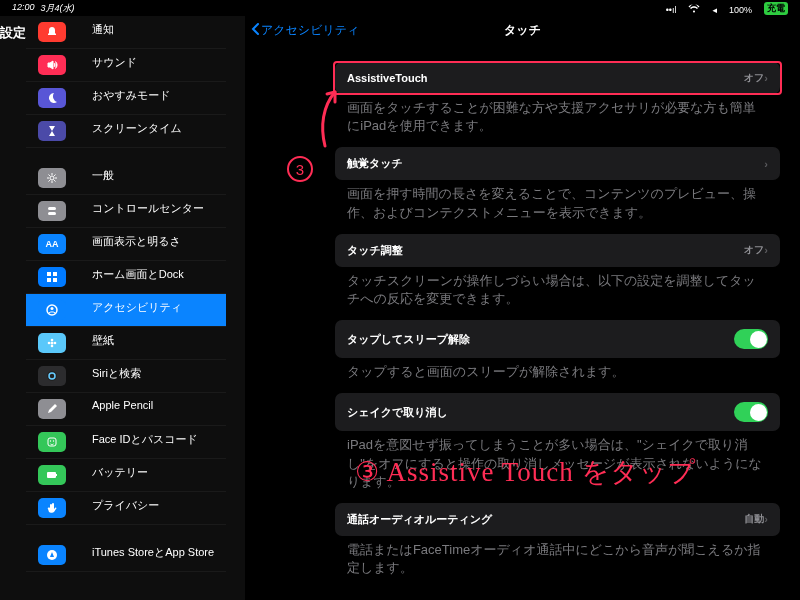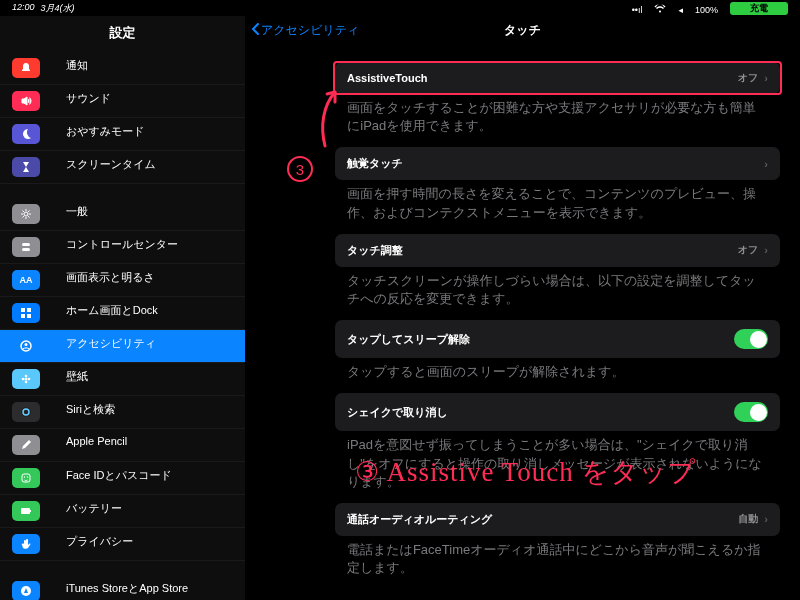--- a/index.html
+++ b/index.html
@@ -1,42 +1,42 @@
 <!DOCTYPE html>
 <html><head>
 <meta charset="utf-8">
 <style>
   * { margin: 0; padding: 0; box-sizing: border-box; font-family: -apple-system, "Hiragino Sans", sans-serif; }
   body { background: #000; color: #fff; width: 800px; height: 600px; overflow: hidden; font-size: 11px; }
   .screen { display: flex; flex-direction: column; width: 100%; height: 100%; }
   .statusbar { display: flex; justify-content: space-between; align-items: center; padding: 2px 12px; height: 16px; font-size: 9px; color: #fff; }
   .sb-left { display: flex; gap: 6px; font-style: italic; }
   .sb-right { display: flex; gap: 12px; align-items: flex-end; }
-  .batt-pill { background: #2ecc40; color: #000; border-radius: 3px; padding: 0 20px; font-weight: 600; }
+  .batt-pill { background: #2ecc40; color: #000; border-radius: 3px; padding: 0 3px; font-weight: 600; }
   .main { flex: 1; display: flex; min-height: 0; }
-  .sidebar { width: 245px; background: #0e0e0e; display: flex; flex-direction: column; overflow-y: auto; }
+  .sidebar { width: 245px; background: #0e0e0e; display: flex; overflow-y: auto; }
   .sidebar-title { text-align: center; font-size: 13px; font-weight: 600; padding: 8px 0 10px; color: #fff; }
   .group-gap { height: 14px; }
   .sb-item { display: flex; align-items: flex-start; gap: 26px; padding: 6px 12px; border-bottom: 1px solid #1a1a1a; cursor: pointer; }
   .sb-item.selected { background: #0a84ff; }
   .sb-item .label { font-size: 11px; color: #fff; }
   .ic { width: 28px; height: 20px; border-radius: 5px; display: flex; align-items: center; justify-content: center; font-size: 11px; color: #fff; flex-shrink: 0; }
   .ic-red { background: #ff3b30; } .ic-red2 { background: #ff2d55; }
   .ic-purple { background: #5856d6; } .ic-indigo { background: #4b4aa8; }
   .ic-grey { background: #8e8e93; } .ic-blue { background: #0a84ff; }
   .ic-blue2 { background: #007aff; } .ic-teal { background: #5ac8fa; }
   .ic-dark { background: #2c2c2e; } .ic-green { background: #34c759; } .ic-aa { font-weight: 700; font-size: 9px; }
   .content { flex: 1; background: #000; position: relative; display: flex; flex-direction: column; overflow: hidden; }
   .nav { display: flex; align-items: center; height: 28px; position: relative; }
   .back { color: #0a84ff; font-size: 12px; display: flex; align-items: center; gap: 2px; padding-left: 6px; cursor: pointer; }
   .page-title { position: absolute; left: 50%; transform: translateX(-50%); font-size: 12px; font-weight: 700; }
   .rows { padding: 0 20px 0 90px; margin-top: 18px; }
   .row { background: #1c1c1e; border-radius: 7px; padding: 9px 12px; display: flex; align-items: center; justify-content: space-between; margin-top: 0; cursor: pointer; font-weight: bold; }
   .row .rl { font-size: 11px; color: #fff; }
-  .row .rr { display: flex; align-items: center; gap: 6px; font-size: 10px; color: #8e8e93; }
+  .row .rr { display: flex; align-items: center; font-size: 10px; color: #8e8e93; }
   .chev { color: #5a5a5e; font-size: 11px; }
   .desc { font-size: 13px; color: #7a7a7e; padding: 5px 12px 12px; line-height: 1.4; }
   .toggle { width: 34px; height: 20px; border-radius: 10px; position: relative; }
   .toggle.on { background: #30d158; }
   .toggle .knob { width: 17px; height: 17px; background: #fff; border-radius: 50%; position: absolute; top: 1.5px; right: 1.5px; }
   .highlight { position: absolute; border: 2.5px solid #ff2d55; border-radius: 4px; pointer-events: none; }
   .anno { position: absolute; color: #ff2d55; font-family: "Comic Sans MS", cursive; pointer-events: none; }
   .step-circle { width: 26px; height: 26px; border: 2.5px solid #ff2d55; border-radius: 50%; display: flex; align-items: center; justify-content: center; font-size: 15px; }
   .arrow { position: absolute; pointer-events: none; }
   .sidebar::-webkit-scrollbar { width: 0; }

